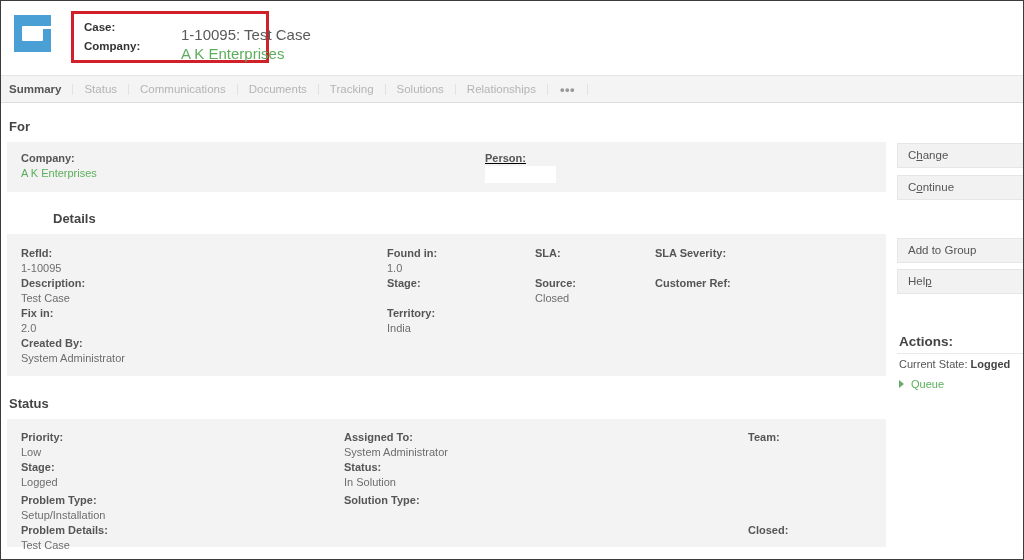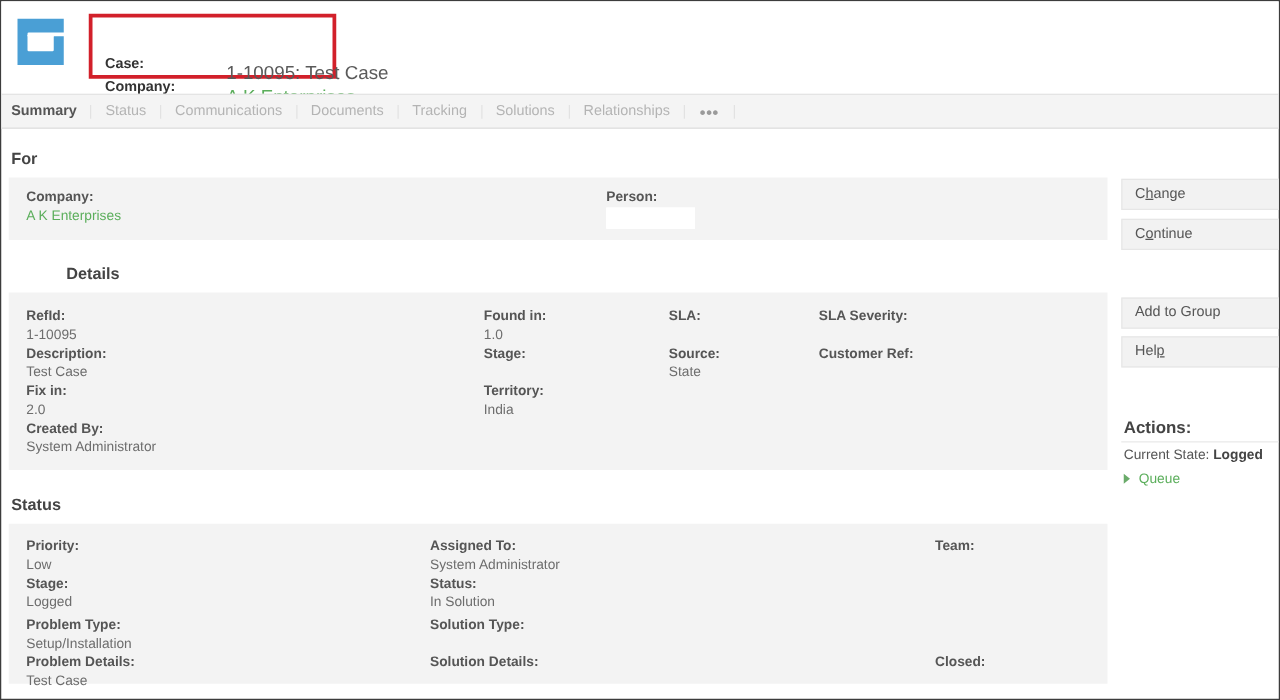--- a/index.html
+++ b/index.html
@@ -63,21 +63,20 @@
     border: 3px solid #d2202a;
     box-sizing: border-box;
     background: #ffffff;
   }
   .case-row {
     position: absolute;
     left: 10px;
     width: 178px;
     height: 17px;
     font-size: 11.5px;
-    margin-top: 24px;
   }
   .case-row.r1 { top: 7px; }
   .case-row.r2 { top: 26px; }
   .case-label {
     position: absolute;
     left: 0; top: 0;
     font-weight: bold;
     color: #333333;
     font-size: 11.5px;
   }
@@ -287,21 +286,21 @@
       <div class="tab-sep"></div>
     </div>
   </div>
 
   <div class="section-title" style="top:118px;">For</div>
   <div class="panel" style="top:141px; height:50px;">
     <div class="field" style="left:14px; top:10px;">
       <div class="lbl">Company:</div>
       <div class="val green">A K Enterprises</div>
     </div>
-    <div class="field" style="left:478px; top:10px;">
+    <div class="field" style="left:478px; top:10px;text-decoration:underline;">
       <div class="lbl">Person:</div>
     </div>
     <input class="person-input" style="left: 478px; top: 24px;" type="text" value="">
   </div>
 
   <div class="section-title" style="top:210px;margin-left:44px;">Details</div>
   <div class="panel" style="top:233px; height:142px;">
 
     <div class="field" style="left:14px; top:13px;">
       <div class="lbl">RefId:</div>
@@ -332,21 +331,21 @@
       <div class="lbl">Territory:</div>
       <div class="val">India</div>
     </div>
 
     <div class="field" style="left:528px; top:13px;">
       <div class="lbl">SLA:</div>
       <div class="val empty"></div>
     </div>
     <div class="field" style="left:528px; top:43px;">
       <div class="lbl">Source:</div>
-      <div class="val">State</div>
+      <div class="val">Closed</div>
     </div>
 
     <div class="field" style="left:648px; top:13px;">
       <div class="lbl">SLA Severity:</div>
       <div class="val empty"></div>
     </div>
     <div class="field" style="left:648px; top:43px;">
       <div class="lbl">Customer Ref:</div>
       <div class="val empty"></div>
     </div>
@@ -375,24 +374,20 @@
     <div class="field" style="left:337px; top:12px;">
       <div class="lbl">Assigned To:</div>
       <div class="val">System Administrator</div>
     </div>
     <div class="field" style="left:337px; top:42px;">
       <div class="lbl">Status:</div>
       <div class="val">In Solution</div>
     </div>
     <div class="field" style="left:337px; top:75px;">
       <div class="lbl">Solution Type:</div>
-      <div class="val empty"></div>
-    </div>
-    <div class="field" style="left:337px; top:105px;">
-      <div class="lbl">Solution Details:</div>
       <div class="val empty"></div>
     </div>
 
     <div class="field" style="left:741px; top:12px;">
       <div class="lbl">Team:</div>
       <div class="val empty"></div>
     </div>
     <div class="field" style="left:741px; top:105px;">
       <div class="lbl">Closed:</div>
       <div class="val empty"></div>

